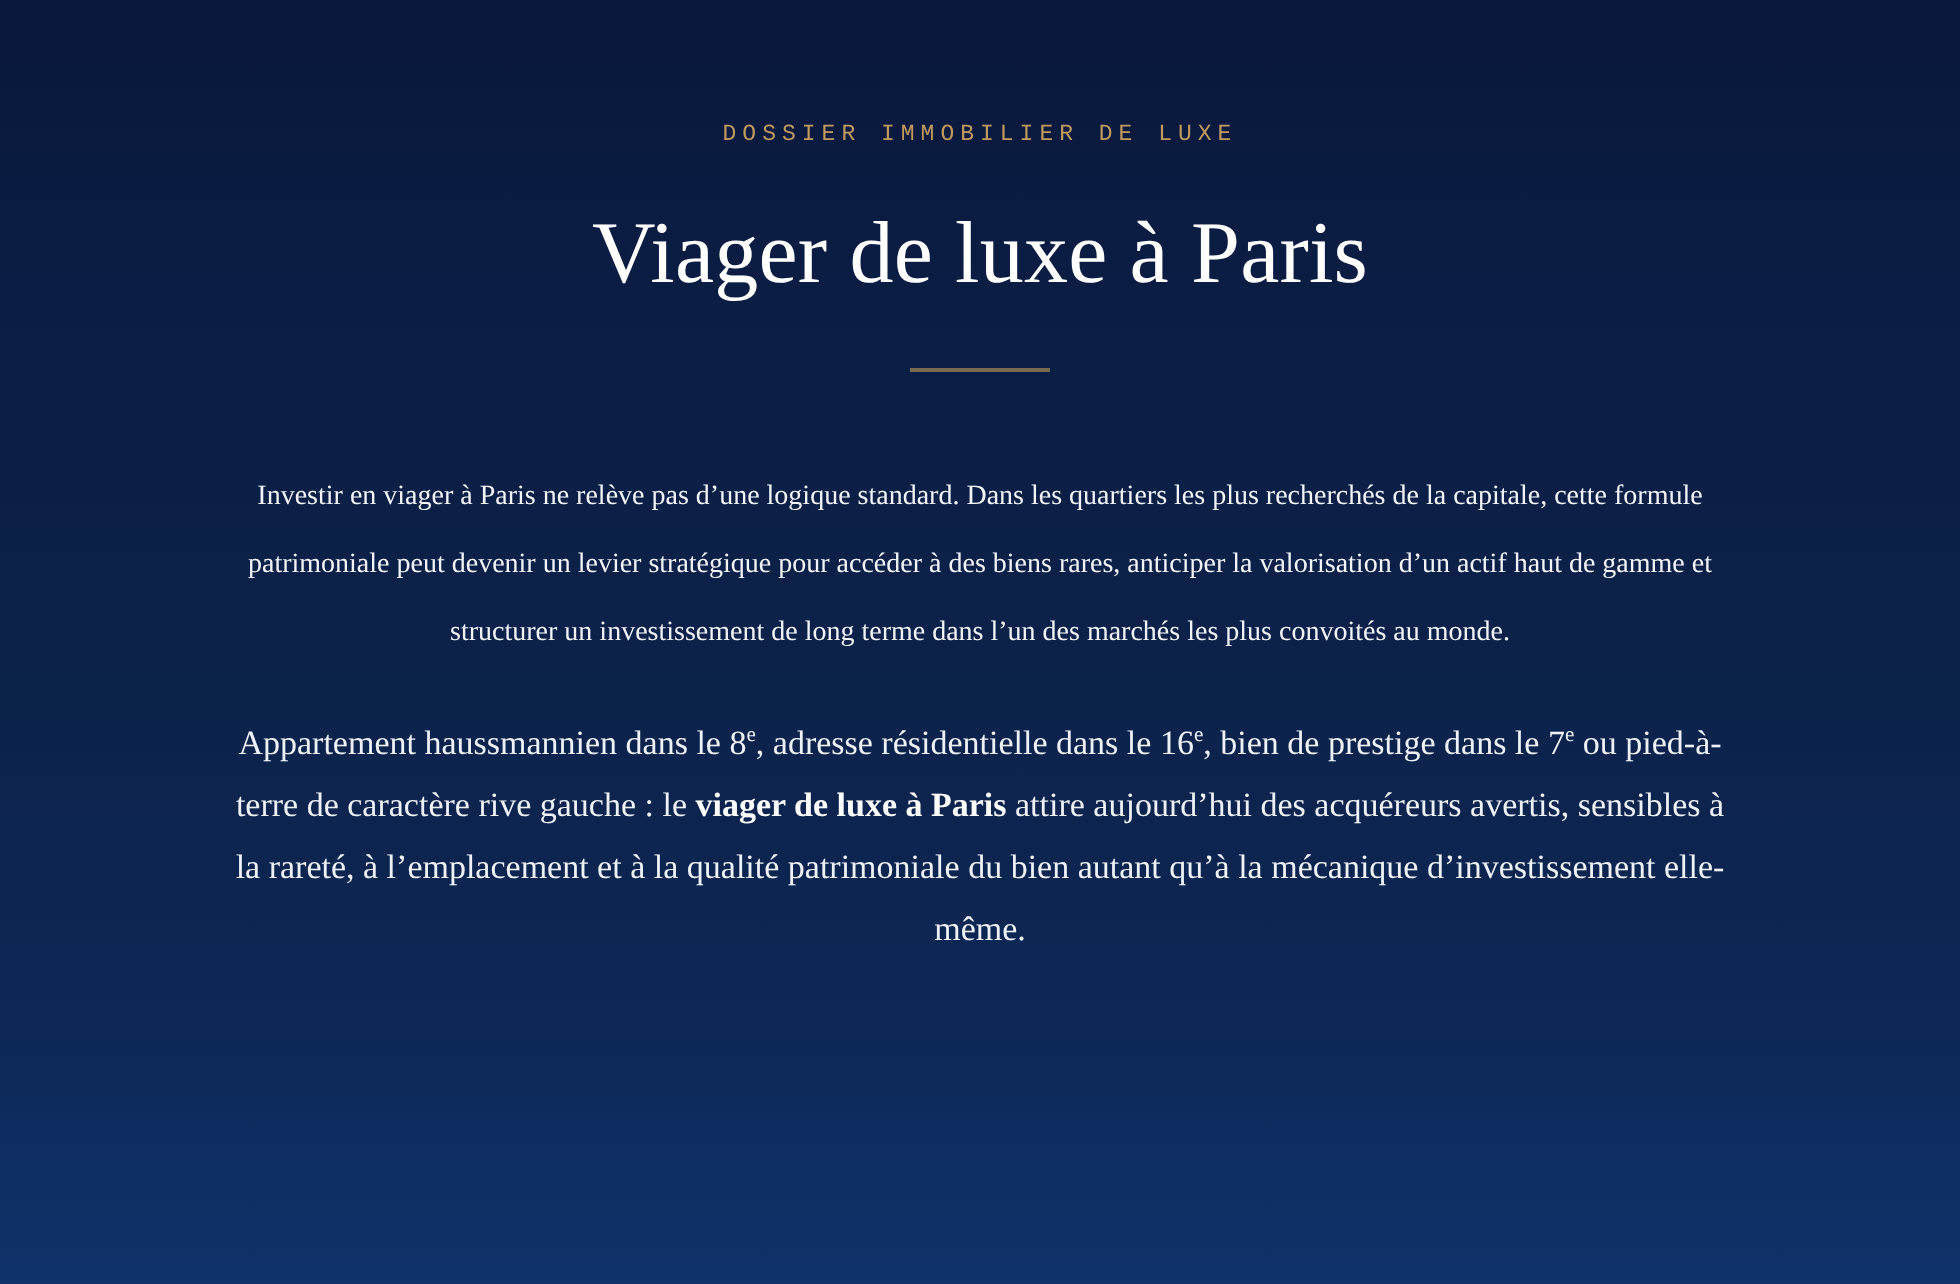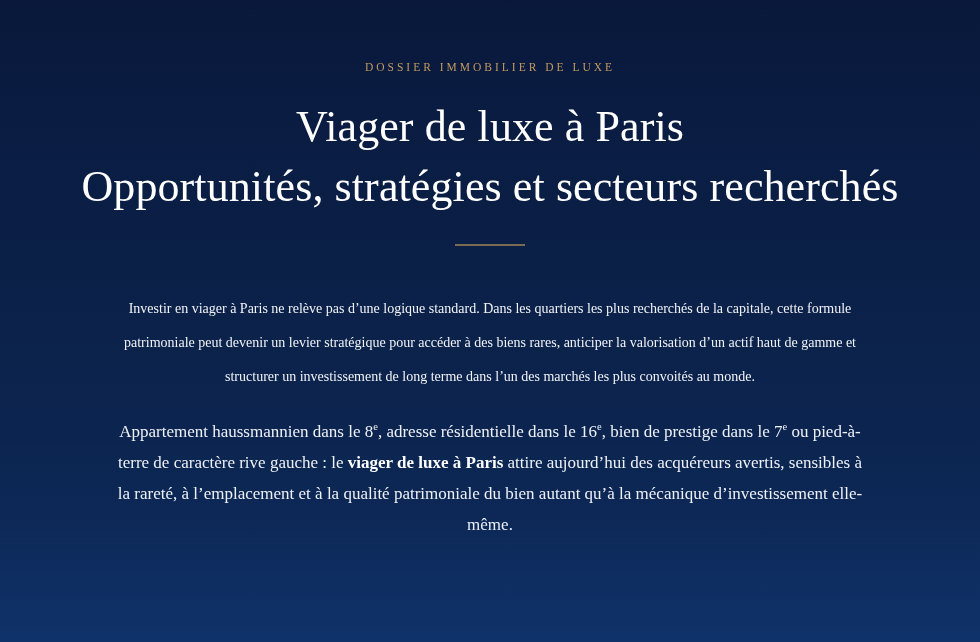--- a/index.html
+++ b/index.html
@@ -34,20 +34,21 @@
   }
   .eyebrow {
     margin-top: 62px;
     font-size: 11.5px;
     letter-spacing: 3.0px;
     color: #c29a5e;
     text-transform: uppercase;
     font-weight: 400;
     text-align: center;
     line-height: 1;
+    font-family: Liberation Mono, monospace;
   }
   .title {
     margin: 0;
     padding: 0;
     color: #ffffff;
     font-weight: 400;
     text-align: center;
     letter-spacing: 0.1px;
   }
   .title-line1 {
@@ -103,21 +104,20 @@
 </style>
 </head>
 <body>
 
 <div class="hero">
 
   <div class="eyebrow">DOSSIER IMMOBILIER DE LUXE</div>
 
   <h1 class="title">
     <span class="title-line1">Viager de luxe à Paris</span>
-    <span class="title-line2">Opportunités, stratégies et secteurs recherchés</span>
   </h1>
 
   <hr class="divider">
 
   <div class="body-block">
 
     <p class="lede">Investir en viager à Paris ne relève pas d’une logique standard. Dans les quartiers les plus recherchés de la capitale, cette formule patrimoniale peut devenir un levier stratégique pour accéder à des biens rares, anticiper la valorisation d’un actif haut de gamme et structurer un investissement de long terme dans l’un des marchés les plus convoités au monde.</p>
 
     <p class="para">
       <span>Appartement haussmannien dans le 8</span><sup>e</sup><span>, adresse résidentielle dans le 16</span><sup>e</sup><span>, bien de prestige dans le 7</span><sup>e</sup><span> ou pied-à-terre de caractère rive gauche : le </span><span class="strong">viager de luxe à Paris</span><span> attire aujourd’hui des acquéreurs avertis, sensibles à la rareté, à l’emplacement et à la qualité patrimoniale du bien autant qu’à la mécanique d’investissement elle-même.</span>

